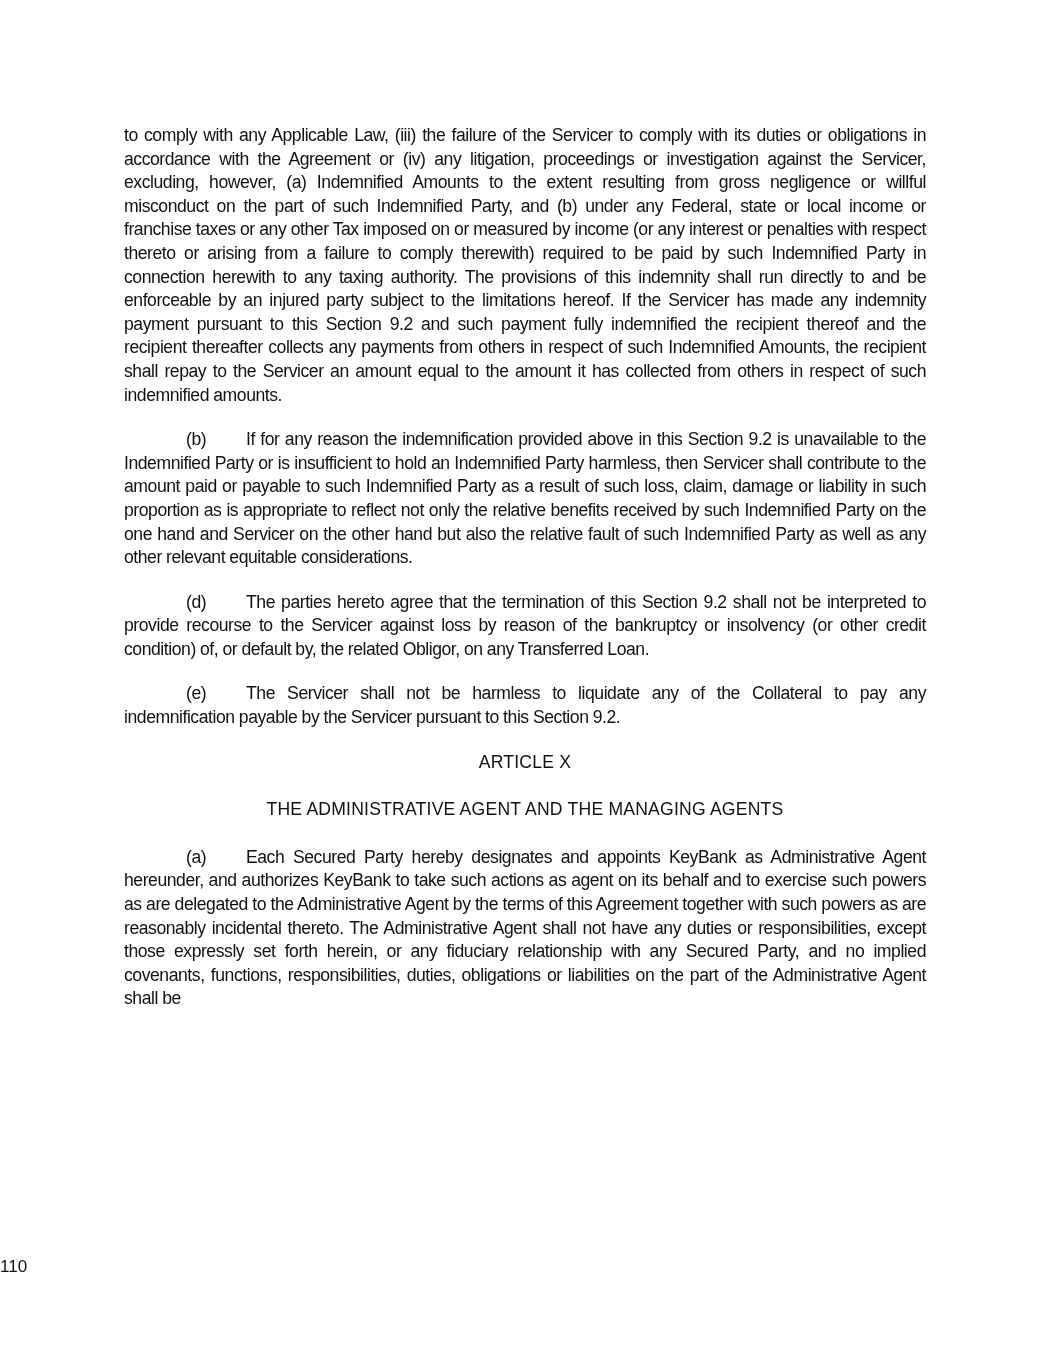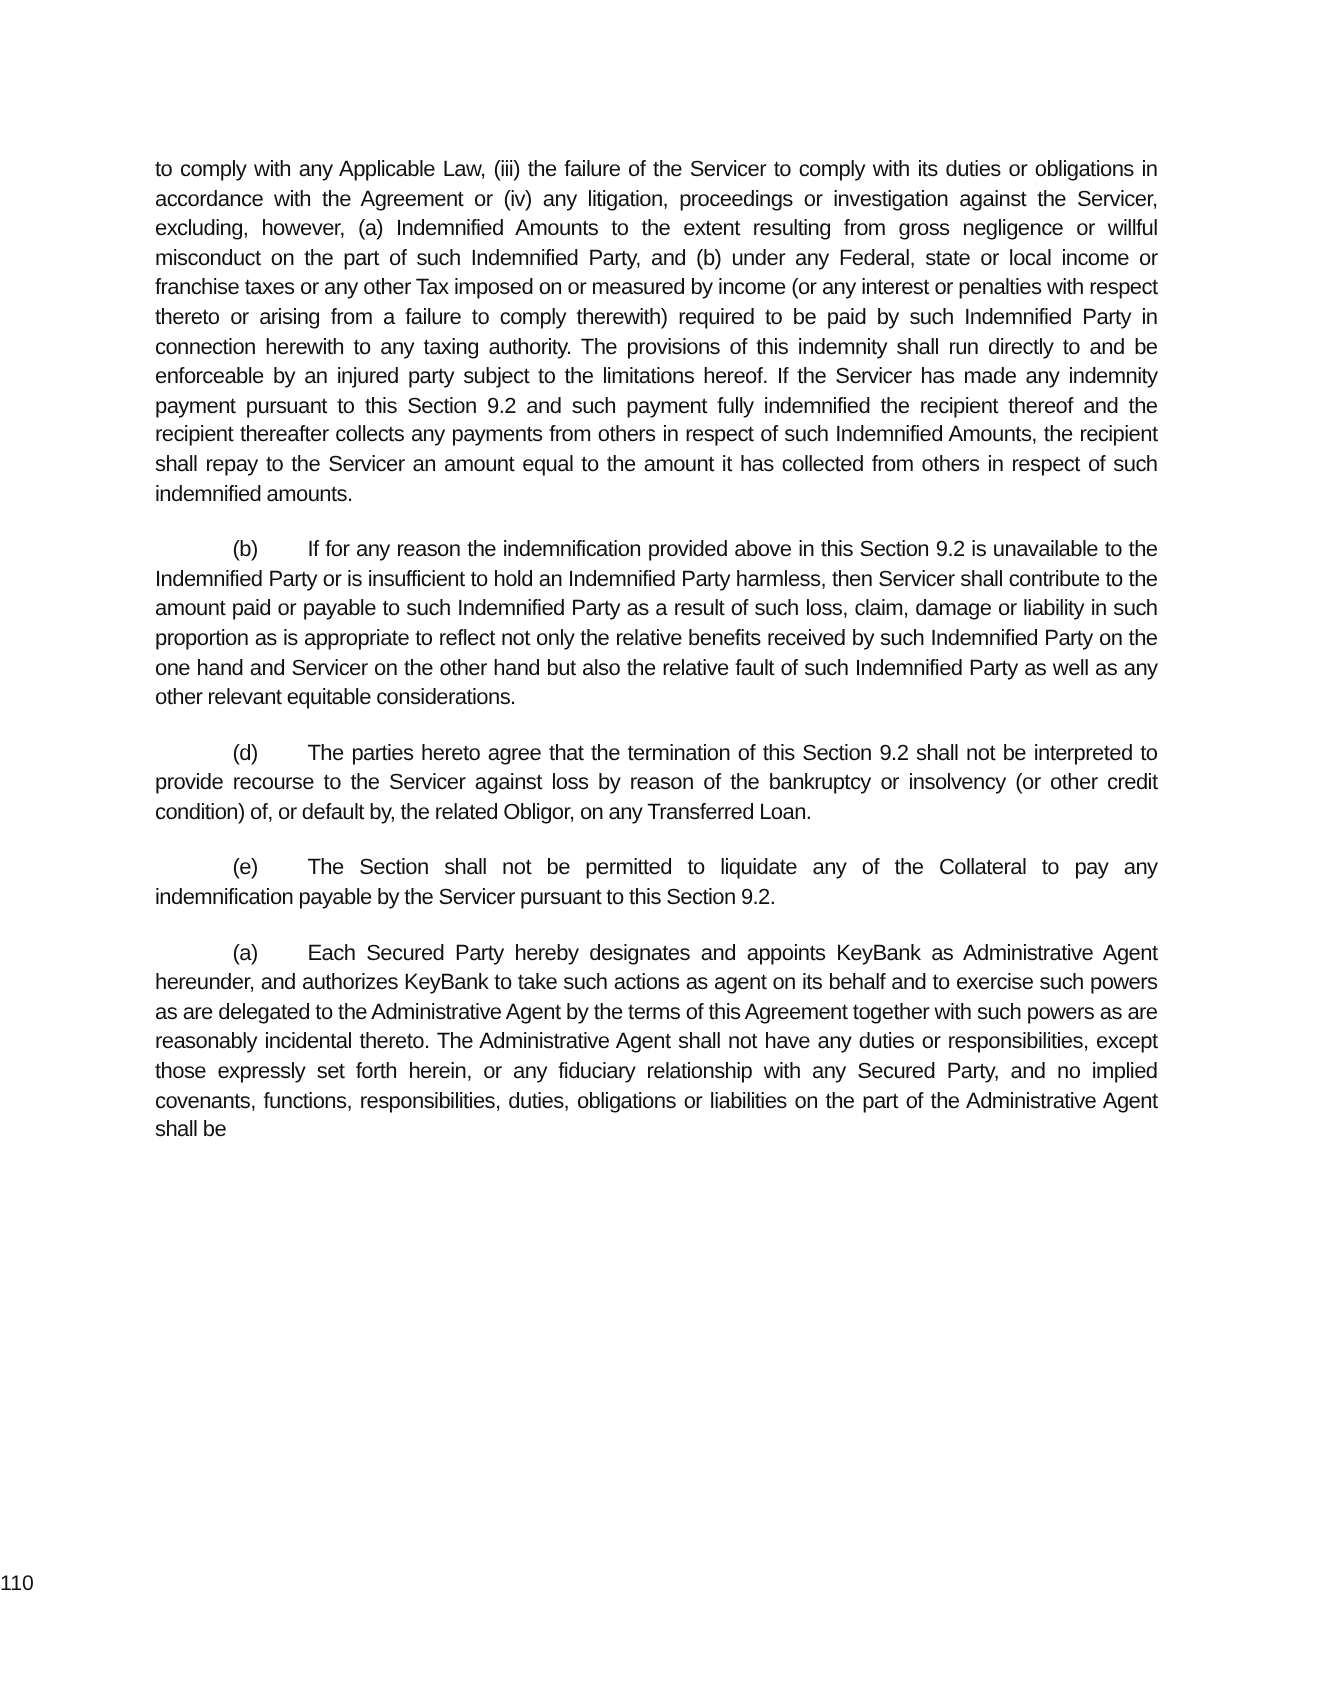--- a/index.html
+++ b/index.html
@@ -63,22 +63,24 @@
 
 <div class="page">
 
   <p class="para"><span>to comply with any Applicable Law, (iii) the failure of the Servicer to comply with its duties or obligations in accordance with the Agreement or (iv) any litigation, proceedings or investigation against the Servicer, excluding, however, (a) Indemnified Amounts to the extent resulting from gross negligence or willful misconduct on the part of such Indemnified Party, and (b) under any Federal, state or local income or franchise taxes or any other Tax imposed on or measured by income (or any interest or penalties with respect thereto or arising from a failure to comply therewith) required to be paid by such Indemnified Party in connection herewith to any taxing authority.  The provisions of this indemnity shall run directly to and be enforceable by an injured party subject to the limitations hereof.  If the Servicer has made any indemnity payment pursuant to this </span><span class="u">Section 9.2</span><span> and such payment fully indemnified the recipient thereof and the recipient thereafter collects any payments from others in respect of such Indemnified Amounts, the recipient shall repay to the Servicer an amount equal to the amount it has collected from others in respect of such indemnified amounts.</span></p>
 
   <p class="para"><span class="label">(b)</span><span>If for any reason the indemnification provided above in this </span><span class="u">Section 9.2</span><span> is unavailable to the Indemnified Party or is insufficient to hold an Indemnified Party harmless, then Servicer shall contribute to the amount paid or payable to such Indemnified Party as a result of such loss, claim, damage or liability in such proportion as is appropriate to reflect not only the relative benefits received by such Indemnified Party on the one hand and Servicer on the other hand but also the relative fault of such Indemnified Party as well as any other relevant equitable considerations.</span></p>
 
 
   <p class="para"><span class="label">(d)</span><span>The parties hereto agree that the termination of this </span><span class="u">Section 9.2</span><span> shall not be interpreted to provide recourse to the Servicer against loss by reason of the bankruptcy or insolvency (or other credit condition) of, or default by, the related Obligor, on any Transferred Loan.</span></p>
 
-  <p class="para"><span class="label">(e)</span><span>The Section shall not be permitted to liquidate any of the Collateral to pay any indemnification payable by the Servicer pursuant to this </span><span class="u">Section 9.2</span><span>.</span></p>
+  <p class="para"><span class="label">(e)</span><span>The Servicer shall not be harmless to liquidate any of the Collateral to pay any indemnification payable by the Servicer pursuant to this </span><span class="u">Section 9.2</span><span>.</span></p>
 
+  <p class="center">ARTICLE X</p>
 
+  <p class="center">THE ADMINISTRATIVE AGENT AND THE MANAGING AGENTS</p>
 
 
   <p class="para"><span class="label">(a)</span><span>Each Secured Party hereby designates and appoints KeyBank as Administrative Agent hereunder, and authorizes KeyBank to take such actions as agent on its behalf and to exercise such powers as are delegated to the Administrative Agent by the terms of this Agreement together with such powers as are reasonably incidental thereto.  The Administrative Agent shall not have any duties or responsibilities, except those expressly set forth herein, or any fiduciary relationship with any Secured Party, and no implied covenants, functions, responsibilities, duties, obligations or liabilities on the part of the Administrative Agent shall be</span></p>
 
 </div>
 
 <div class="page-number">110</div>
 
 </body></html>

